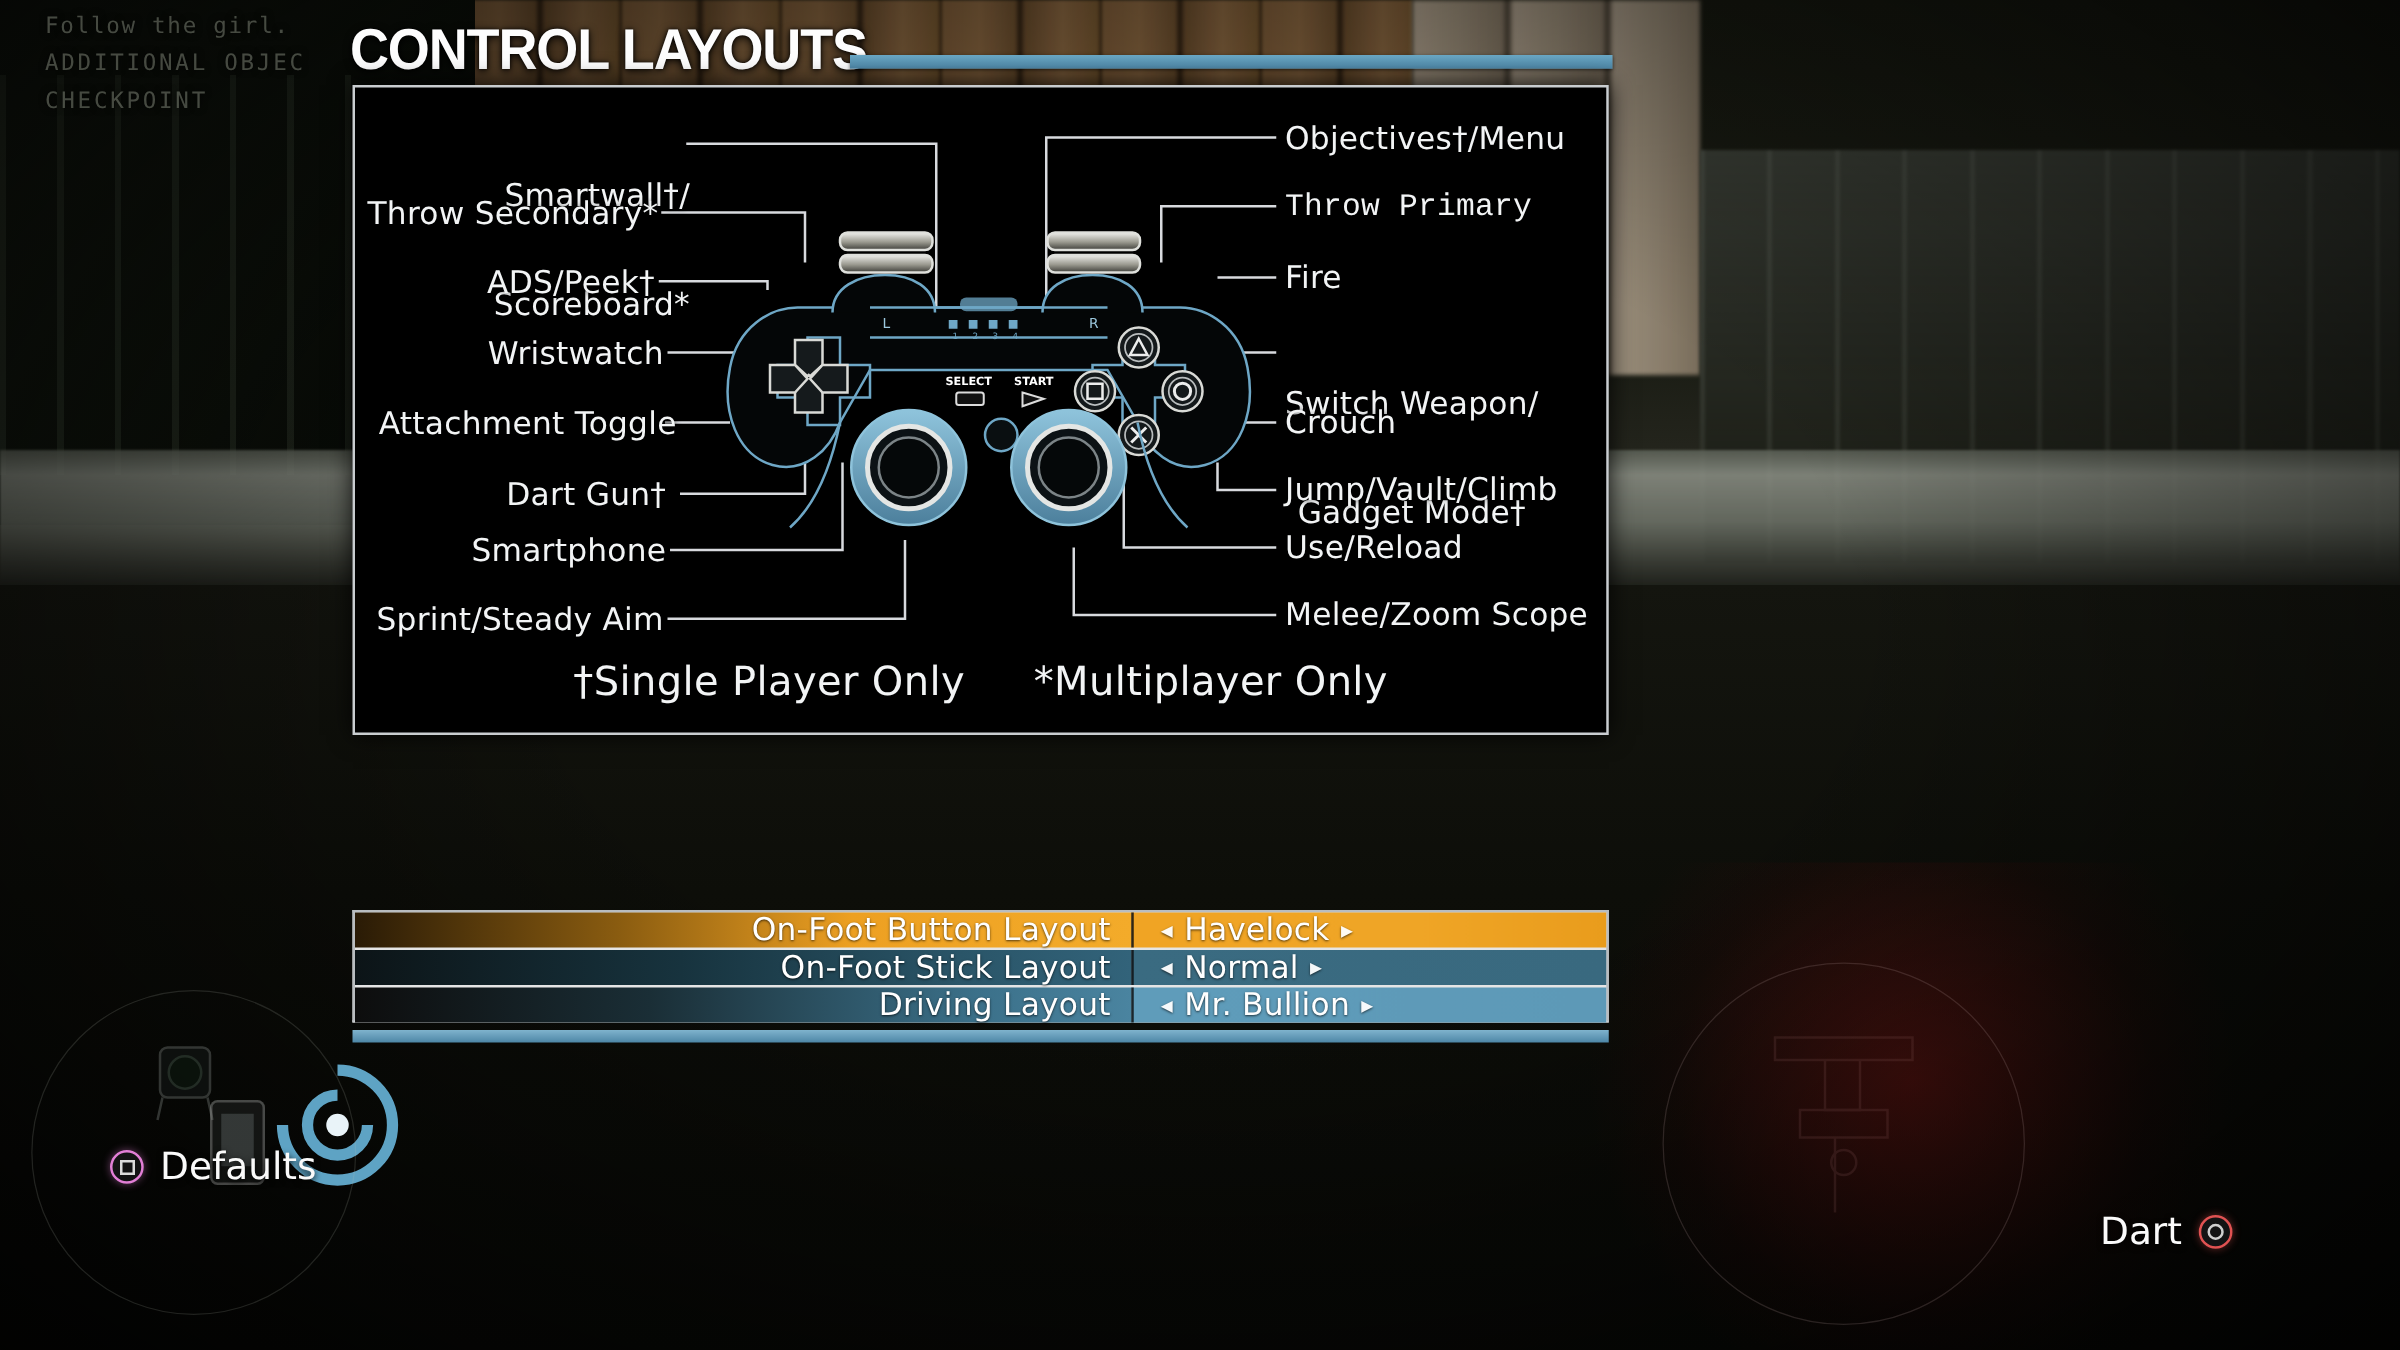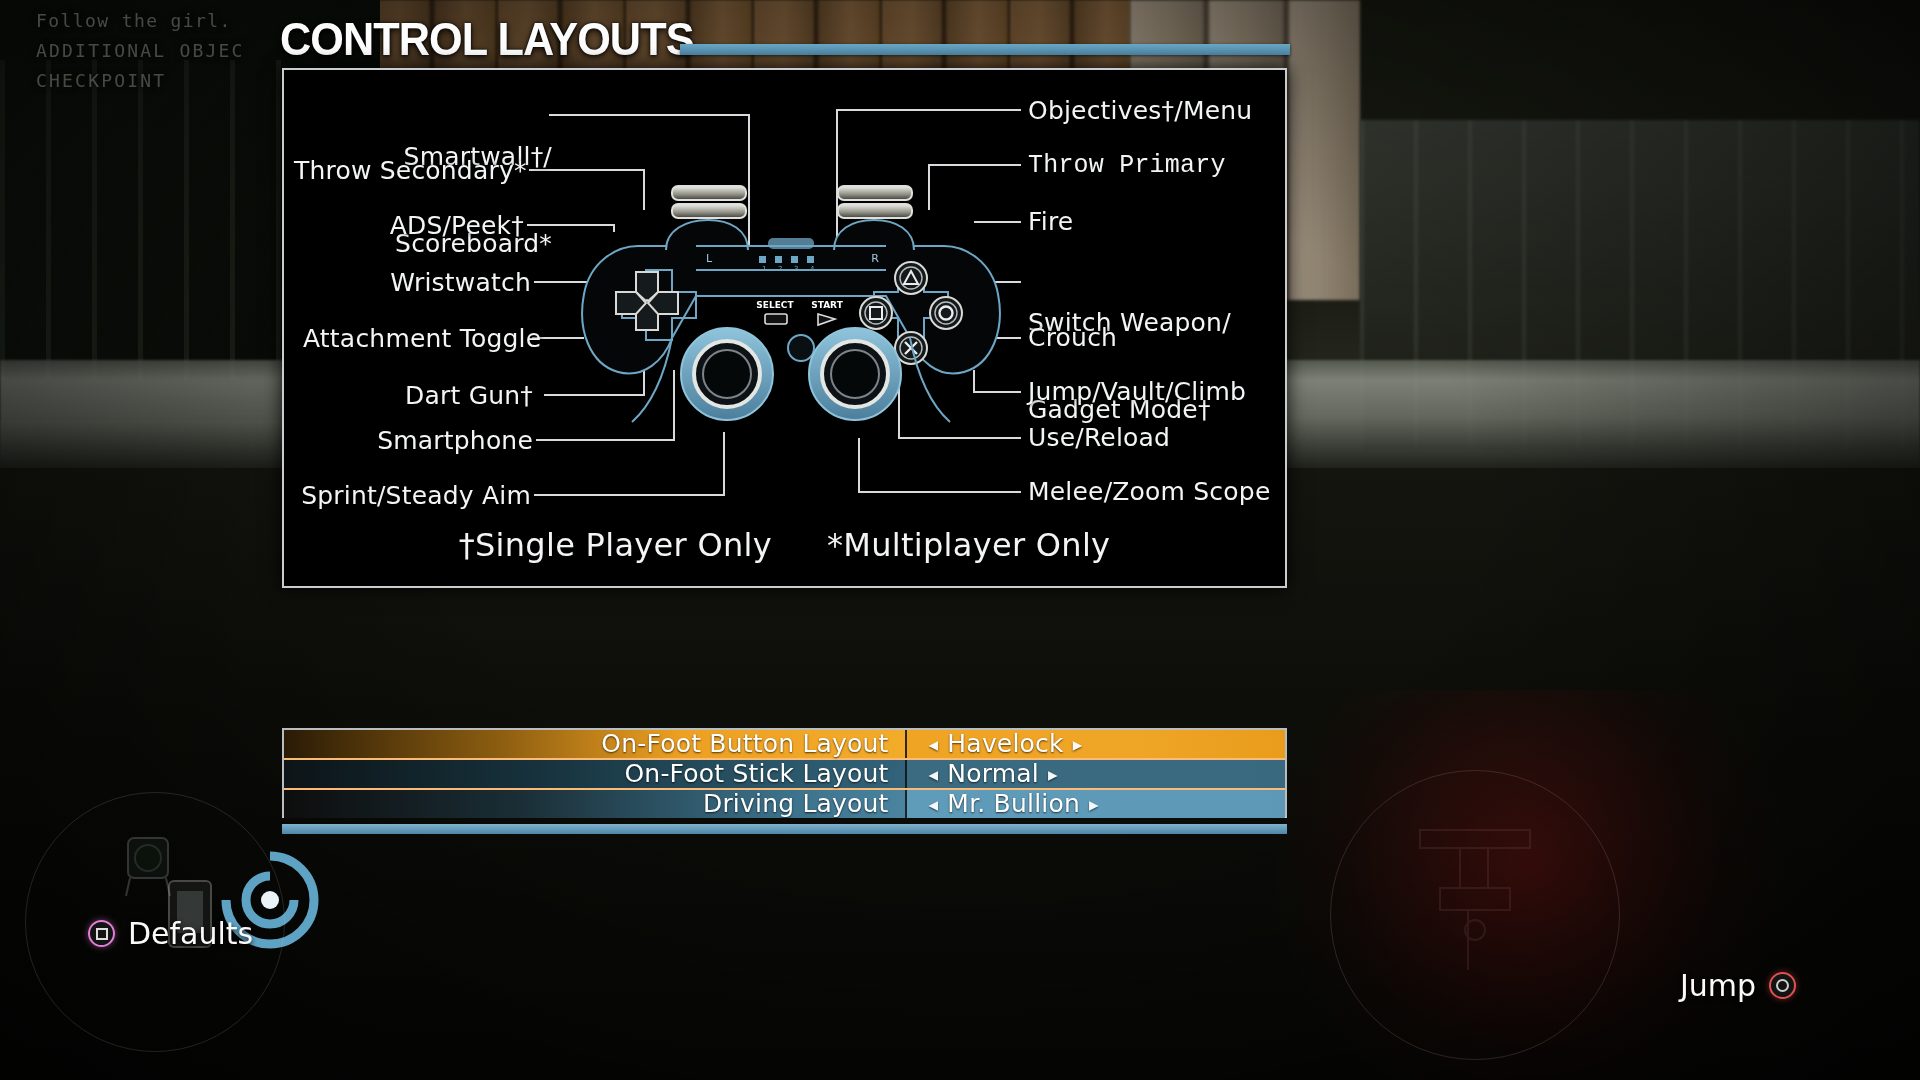--- a/index.html
+++ b/index.html
@@ -107,21 +107,21 @@
     box-shadow:0 0 18px rgba(0,0,0,.9);
   }
 
   .lbl {
     position:absolute;
     font-family:"DejaVu Sans", sans-serif;
     font-size:25px; line-height:29px; color:#f2f4f5;
     white-space:pre; letter-spacing:.2px;
     text-shadow:0 0 5px rgba(0,0,0,.9);
   }
-  .lbl.r { text-align:left; }
+  .lbl.r { text-align:center; }
   .lbl.l { text-align:right; }
 
   
   #leaders { position:absolute; inset:0; }
 
   
   #footnote {
     position:absolute; left:0; bottom:22px; width:100%;
     text-align:center; color:#f2f4f5;
     font-family:"DejaVu Sans", sans-serif; font-size:32px;
@@ -129,21 +129,21 @@
   }
   #footnote span.gap { display:inline-block; width:34px; }
 
   
   #pad { position:absolute; left:262px; top:108px; width:490px; height:280px; }
 
   
   #options {
     position:absolute; left:282px; top:728px; width:1005px; height:90px;
     border:2px solid #b9bdc0; border-bottom-color:#cfd3d6;
-    background:#fdba74;
+    background:#e5e5e5;
   }
   .opt-row { position:absolute; left:0; width:100%; height:28px; display:flex; }
   .opt-row .name {
     width:62%; text-align:right; padding-right:16px;
     font-family:"DejaVu Sans", sans-serif; font-size:25px; line-height:28px;
     color:#ffffff; letter-spacing:.2px;
     text-shadow:0 1px 2px rgba(0,0,0,.7);
   }
   .opt-row .val {
     width:38%; padding-left:22px;
@@ -476,17 +476,17 @@
 </svg>
 
 <div class="hint" id="hint-defaults">
   <span class="btn-glyph square">
       <i></i>
     </span>
   <span>Defaults</span>
 </div>
 
 <div class="hint" id="hint-back">
-  <span>Jump</span>
+  <span>Dart</span>
   <span class="btn-glyph circle">
       <i></i>
     </span>
 </div>
 
 </body></html>

